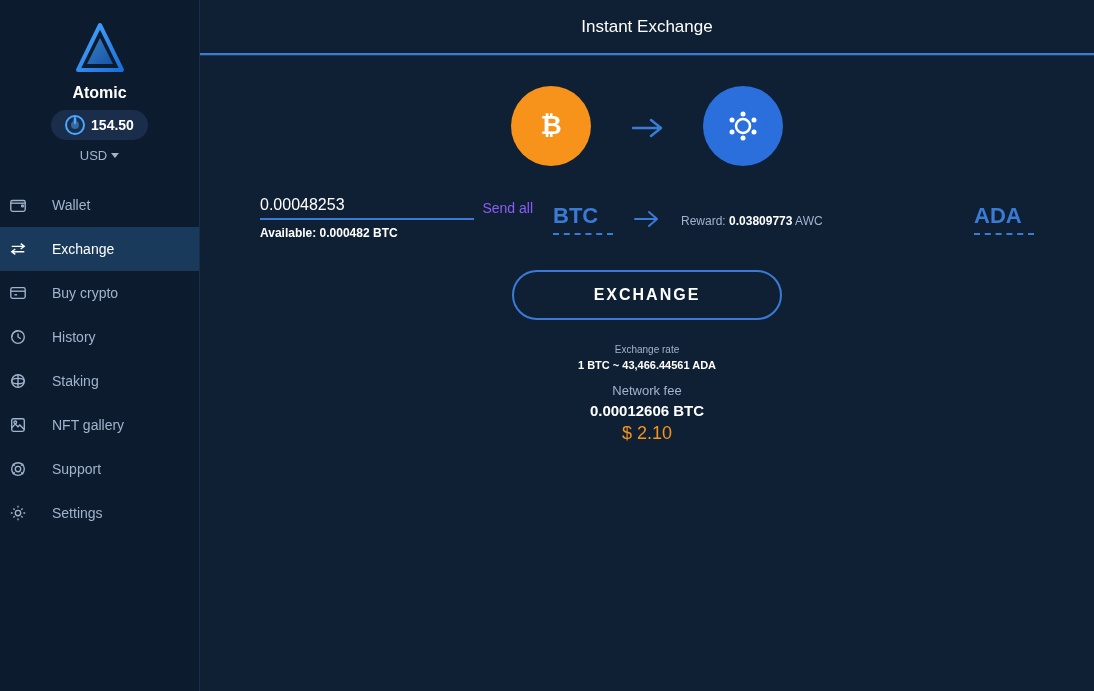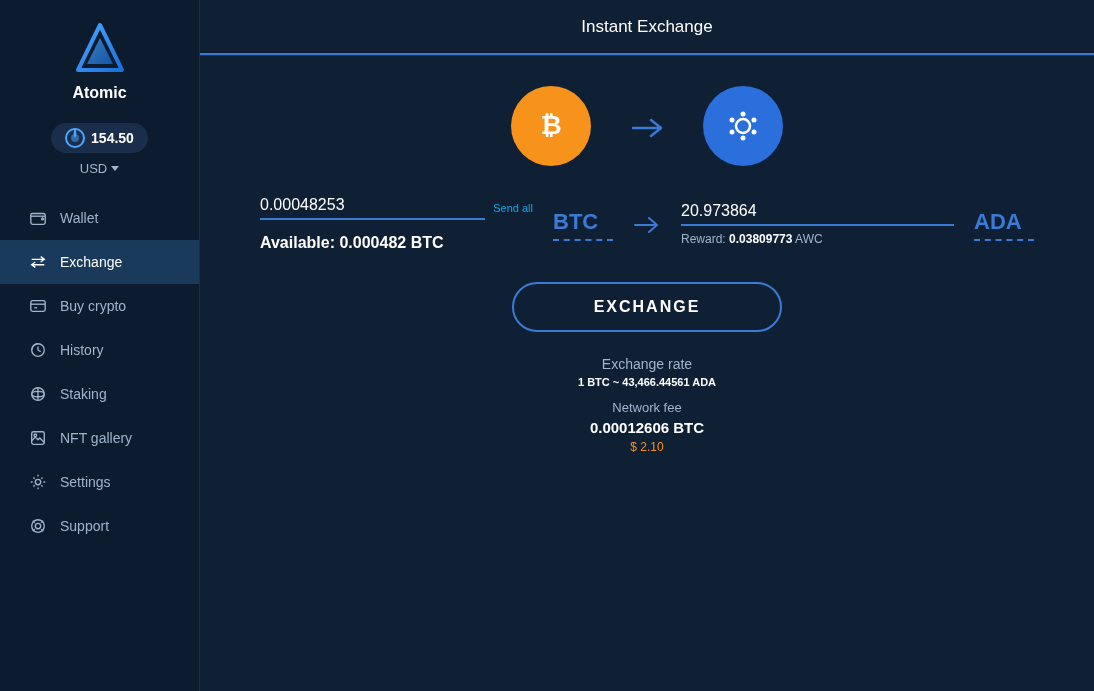--- a/index.html
+++ b/index.html
@@ -21,21 +21,21 @@
       border-right: 1px solid #1a2d4a;
       display: flex;
       flex-direction: column;
       align-items: center;
       padding-top: 20px;
     }
     .logo-area {
       display: flex;
       flex-direction: column;
       align-items: center;
-      margin-bottom: 21px;
+      margin-bottom: 8px;
     }
     .logo-svg {
       width: 60px;
       height: 60px;
     }
     .logo-name {
       color: #fff;
       font-size: 16px;
       font-weight: 600;
       margin-top: 4px;
@@ -78,22 +78,22 @@
     }
 
     .nav-menu {
       width: 100%;
       display: flex;
       flex-direction: column;
     }
     .nav-item {
       display: flex;
       align-items: center;
-      gap: 12px;
-      padding: 12px 28px;
+      gap: 24px;
+      padding: 12px 8px;
       cursor: pointer;
       color: #a0b4cc;
       font-size: 14px;
       font-weight: 500;
       transition: background 0.2s;
       position: relative;
     }
     .nav-item.active {
       color: #fff;
       background: #1a3a5c;
@@ -202,36 +202,36 @@
       background: transparent;
       border: none;
       border-bottom: 2px solid #3a7bd5;
       color: #fff;
       font-size: 16px;
       outline: none;
       flex: 1;
       padding-bottom: 4px;
     }
     .send-all-btn {
-      color: #0ea5e9;
-      font-size: 11px;
+      color: #8b5cf6;
+      font-size: 14px;
       cursor: pointer;
       white-space: nowrap;
     }
     .currency-label {
       color: #3a7bd5;
       font-size: 22px;
       font-weight: 600;
       border-bottom: 2px dashed #3a7bd5;
       padding-bottom: 4px;
       min-width: 60px;
     }
     .sub-info {
-      margin-top: 14px;
-      font-size: 16px;
+      margin-top: 6px;
+      font-size: 12px;
       color: #a0b4cc;
     }
     .sub-info span {
       color: #fff;
       font-weight: 600;
     }
     .reward-info {
       margin-top: 6px;
       font-size: 12px;
       color: #a0b4cc;
@@ -269,40 +269,40 @@
 
     
     .rate-section {
       text-align: center;
       display: flex;
       flex-direction: column;
       gap: 4px;
     }
     .rate-label {
       color: #a0b4cc;
-      font-size: 14px;
+      font-size: 10px;
     }
     .rate-value {
       color: #fff;
       font-size: 11px;
       font-weight: 600;
     }
     .fee-label {
       color: #a0b4cc;
       font-size: 13px;
       margin-top: 8px;
     }
     .fee-value {
       color: #fff;
       font-size: 15px;
       font-weight: 600;
     }
     .fee-usd {
       color: #f7931a;
-      font-size: 12px;
+      font-size: 18px;
     }
   </style>
 </head>
 <body>
 
 <div class="sidebar">
   <div class="logo-area">
     <svg class="logo-svg" viewBox="0 0 60 60">
       <defs>
         <linearGradient id="logoGrad" x1="0%" y1="0%" x2="100%" y2="100%">
@@ -393,36 +393,36 @@
           <circle cx="7" cy="7" r="1.5"></circle>
           <path d="M3 13 l4-4 3 3 2-2 5 5"></path>
         </svg>
       </span>
       <span>NFT gallery</span>
     </div>
 
     <div class="nav-item">
       <span class="nav-item-icon">
         <svg viewBox="0 0 20 20" fill="none" stroke="currentColor" stroke-width="1.5">
-          <circle cx="10" cy="10" r="3"></circle>
-          <path d="M10 2 v2 M10 16 v2 M2 10 h2 M16 10 h2 M4.9 4.9 l1.4 1.4 M13.7 13.7 l1.4 1.4 M4.9 15.1 l1.4-1.4 M13.7 6.3 l1.4-1.4"></path>
-        </svg>
-      </span>
-      <span>Settings</span>
-    </div>
-
-    <div class="nav-item">
-      <span class="nav-item-icon">
-        <svg viewBox="0 0 20 20" fill="none" stroke="currentColor" stroke-width="1.5">
           <circle cx="10" cy="10" r="7"></circle>
           <circle cx="10" cy="10" r="3"></circle>
           <path d="M4.2 4.2 l2.1 2.1 M13.7 13.7 l2.1 2.1 M15.8 4.2 l-2.1 2.1 M6.3 13.7 l-2.1 2.1"></path>
         </svg>
       </span>
       <span>Support</span>
+    </div>
+
+    <div class="nav-item">
+      <span class="nav-item-icon">
+        <svg viewBox="0 0 20 20" fill="none" stroke="currentColor" stroke-width="1.5">
+          <circle cx="10" cy="10" r="3"></circle>
+          <path d="M10 2 v2 M10 16 v2 M2 10 h2 M16 10 h2 M4.9 4.9 l1.4 1.4 M13.7 13.7 l1.4 1.4 M4.9 15.1 l1.4-1.4 M13.7 6.3 l1.4-1.4"></path>
+        </svg>
+      </span>
+      <span>Settings</span>
     </div>
 
 
   </nav>
 </div>
 
 <div class="main">
 
   <div class="tabs">
     <div class="tab active">
@@ -477,23 +477,20 @@
         <span class="currency-label">BTC</span>
       </div>
 
       <div style="display:flex;align-items:center;padding-top:2px;">
         <svg width="28" height="20" viewBox="0 0 28 20">
           <path d="M2 10 H24 M16 3 l8 7-8 7" fill="none" stroke="#3a7bd5" stroke-width="2" stroke-linecap="round" stroke-linejoin="round"></path>
         </svg>
       </div>
 
       <div class="input-group">
-        <div class="input-row">
-          <input type="text" class="amount-input" value="20.973864" style="">
-        </div>
         <div class="reward-info">
           <span>Reward:</span>
           <span class="val" style="color:#fff;font-weight:600;">0.03809773</span>
           <span class="cur">AWC</span>
         </div>
       </div>
 
       <div style="display:flex;align-items:center;padding-top:2px;">
         <span class="currency-label">ADA</span>
       </div>

